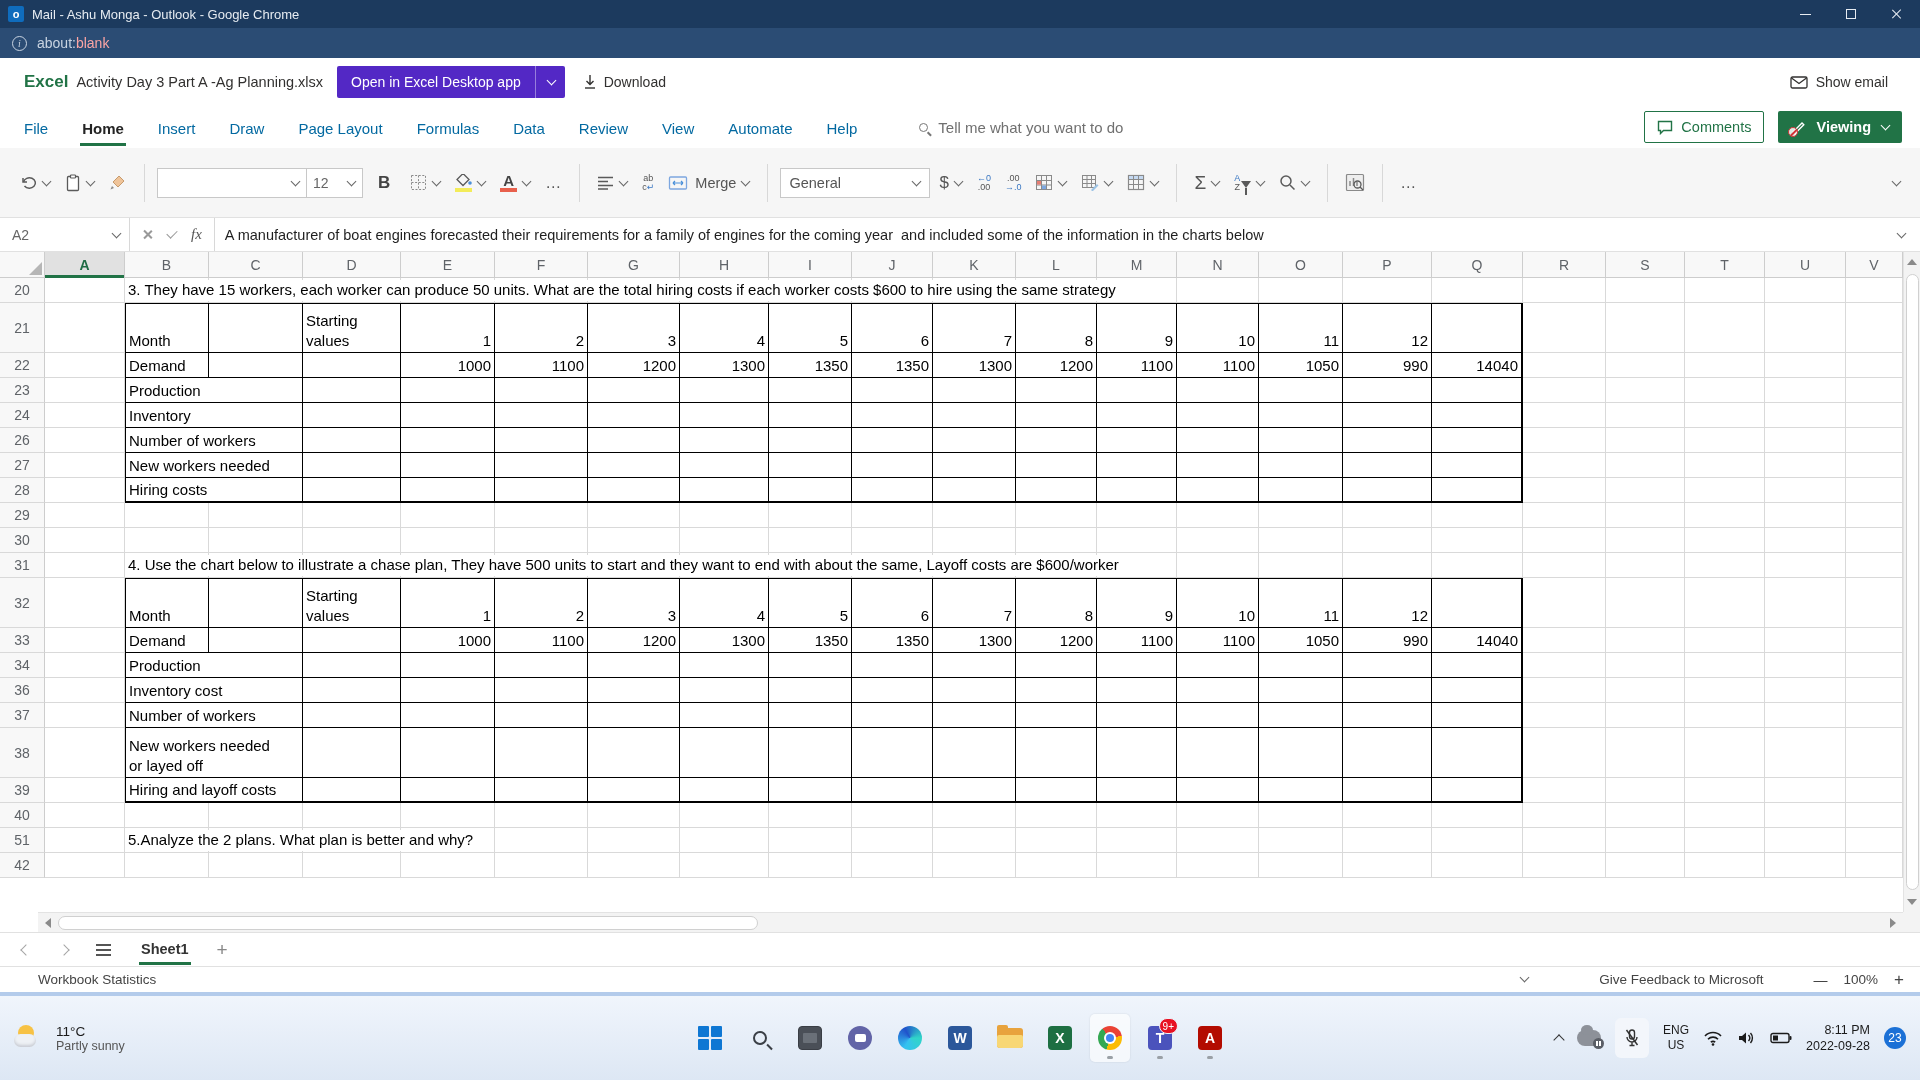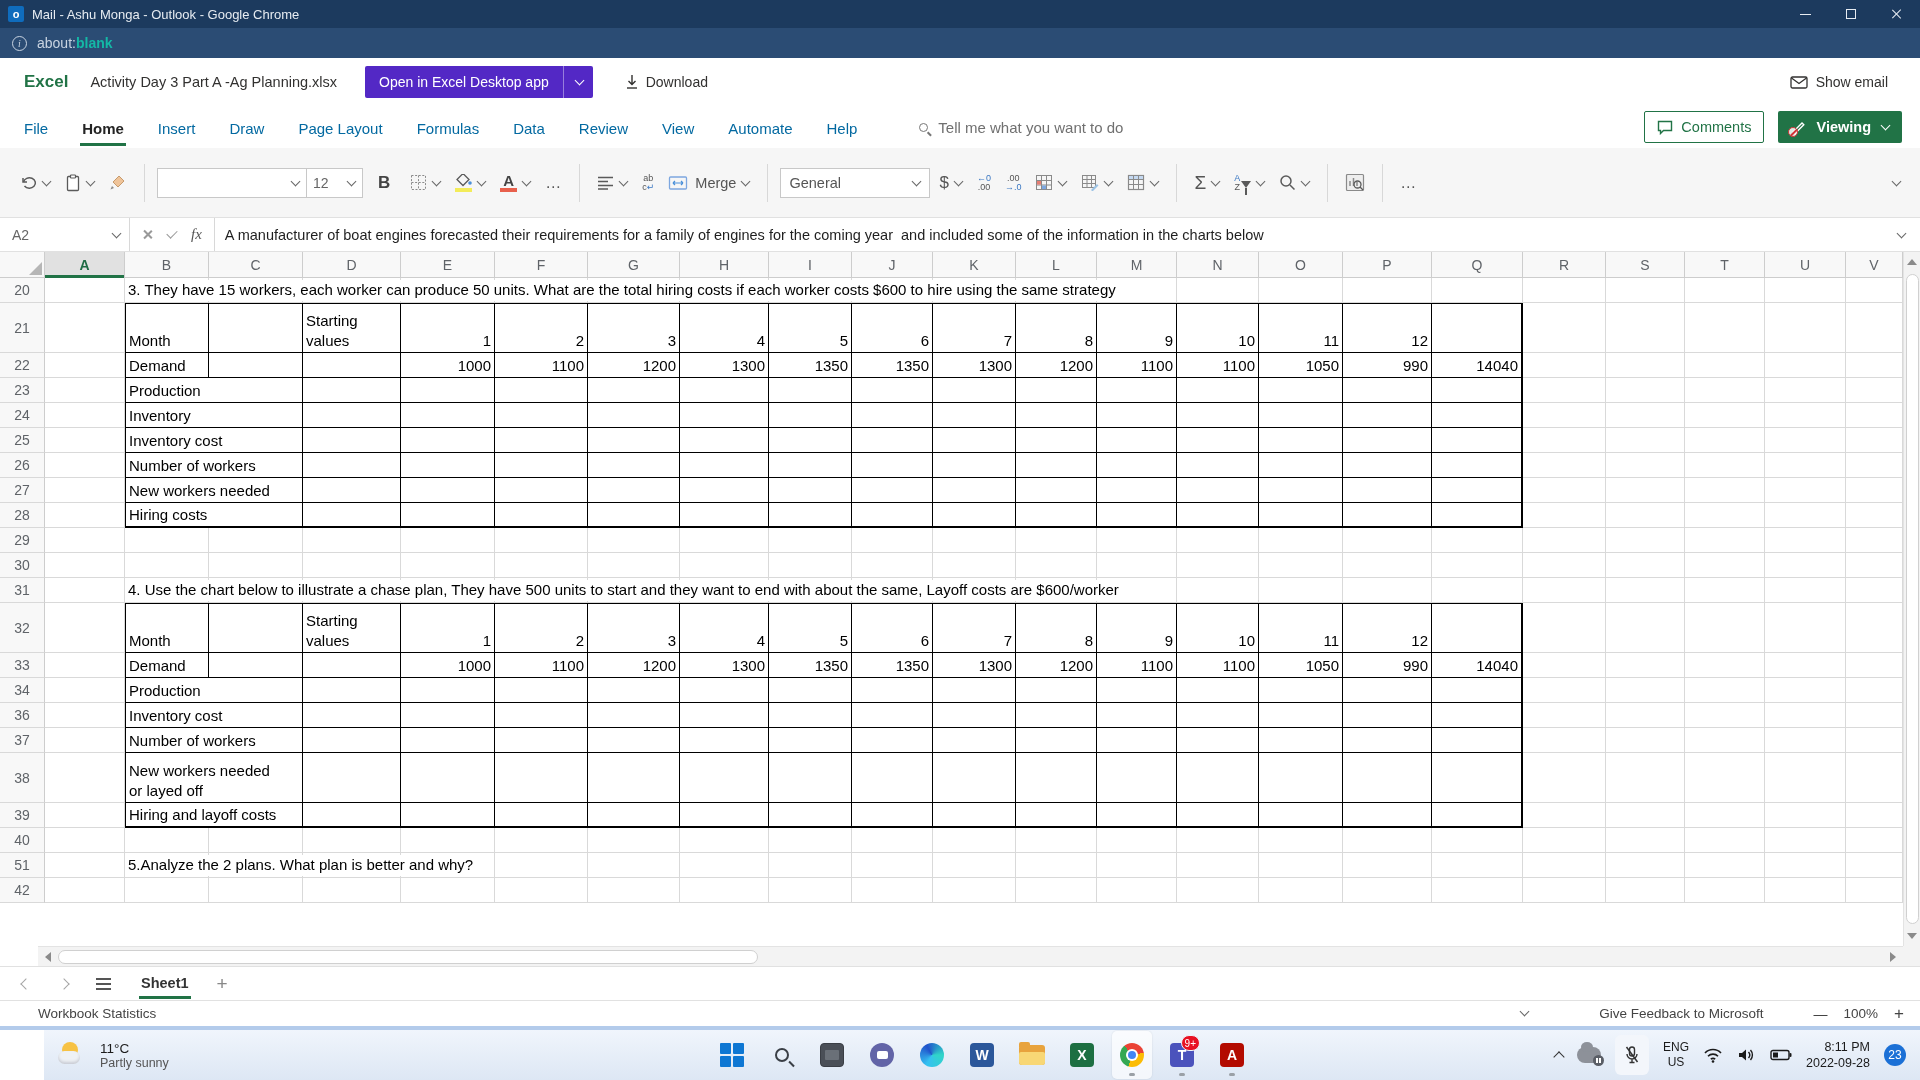--- a/index.html
+++ b/index.html
@@ -15,24 +15,24 @@
   .tb-controls .wbtn { width:46px; height:28px; display:flex; align-items:center; justify-content:center; }
   .min-glyph { width:11px; height:1px; background:#e7ecf2; }
   .max-glyph { width:10px; height:10px; border:1px solid #e7ecf2; }
   .close-glyph { position:relative; width:12px; height:12px; }
   .close-glyph::before,.close-glyph::after { content:""; position:absolute; left:5px; top:0; width:1.4px; height:12px; background:#e7ecf2; }
   .close-glyph::before { transform:rotate(45deg); } .close-glyph::after { transform:rotate(-45deg); }
 
   
   .urlbar { height:30px; background:var(--urlbar,#2b4c74); display:flex; align-items:center; gap:10px; padding-left:12px; color:#c9d4e2; font-size:14px; flex:0 0 auto; }
   .info-ic { width:15px; height:15px; border:1.4px solid #c9d4e2; border-radius:50%; font-size:10px; display:flex; align-items:center; justify-content:center; color:#c9d4e2; font-family:"Liberation Serif",serif; font-style:italic; }
-  .url b { color:#14b8a6; font-weight:700; }
+  .url b { color:#fca5a5; font-weight:400; }
 
   
-  .appheader { height:48px; background:#fff; display:flex; align-items:center; gap:22px; padding:0 24px; flex:0 0 auto; }
+  .appheader { height:48px; background:#fff; display:flex; align-items:center; gap:8px; padding:0 24px; flex:0 0 auto; }
   .excel-logo { color:var(--green,#217346); font-size:17px; font-weight:bold; }
   .filename { font-size:14.5px; color:#323130; }
   .openbtn { display:flex; height:32px; margin-left:6px; border-radius:2px; overflow:hidden; }
   .openbtn .main { background:var(--purple,#5328c5); color:#fff; font-size:14px; display:flex; align-items:center; padding:0 14px; }
   .openbtn .drop { background:var(--purple,#5328c5); border-left:1px solid rgba(255,255,255,.4); width:30px; display:flex; align-items:center; justify-content:center; }
   .openbtn .chv { border-color:#fff; }
   .dl { display:flex; align-items:center; gap:7px; font-size:14px; color:#323130; margin-left:10px; }
   .spacer { flex:1; }
   .showemail { display:flex; align-items:center; gap:8px; font-size:14px; color:#323130; padding-right:8px; }
 
@@ -136,21 +136,21 @@
   
   .statusbar { height:26px; background:#fff; border-top:1px solid #e1e1e1; display:flex; align-items:center; font-size:13.5px; color:#444; padding:0 16px 0 38px; flex:0 0 auto; }
   .sb-chv { margin-left:auto; }
   .sb-feedback { margin-left:70px; }
   .zoomctl { display:flex; align-items:center; gap:16px; margin-left:50px; }
   .zoomctl .zo { font-size:14px; } .zoomctl .zi { font-size:17px; }
 
   .bluestrip { height:4px; background:#b3cbeb; flex:0 0 auto; }
 
   
-  .taskbar { height:50px; background:linear-gradient(180deg,#f0f5fc 0%,#dde7f4 100%); position:relative; display:flex; align-items:center; flex:0 0 auto;margin-left:44px; }
+  .taskbar { height:84px; background:linear-gradient(180deg,#f0f5fc 0%,#dde7f4 100%); position:relative; display:flex; align-items:center; flex:0 0 auto; }
   .weather { display:flex; align-items:center; gap:10px; padding-left:14px; }
   .wicon { position:relative; width:32px; height:30px; }
   .wsun { position:absolute; left:4px; top:2px; width:16px; height:16px; border-radius:50%; background:#f7c244; }
   .wcloud { position:absolute; left:0px; top:11px; width:22px; height:13px; border-radius:8px; background:#eef1f5; box-shadow:inset 0 -2px 3px #c9ccd4; }
   .wtxt .t1 { font-size:13.5px; color:#1b1b1b; }
   .wtxt .t2 { font-size:12.5px; color:#555; }
   .centericons { position:absolute; left:50%; transform:translateX(-50%); display:flex; align-items:center; gap:10px; height:100%; }
   .tico { width:40px; height:48px; display:flex; flex-direction:column; align-items:center; justify-content:center; position:relative; border-radius:5px; }
   .tico.activebg { background:rgba(255,255,255,.65); box-shadow:0 0 2px rgba(0,0,0,.12); }
   .rundot { position:absolute; bottom:3px; width:6px; height:3px; border-radius:2px; background:#9aa0a6; }
@@ -703,46 +703,20 @@
             <td class="c tb"></td>
             <td class="c tb"></td>
             <td class="c tb tbR"></td>
             <td class="c"></td>
             <td class="c"></td>
             <td class="c"></td>
             <td class="c"></td>
             <td class="c"></td>
           </tr>
           <tr style="height: 25px;">
-            <th class="rowh">25</th>
-            <td class="c"></td>
-            <td class="c tb tbL" colspan="2">
-              <div class="cv">Inventory cost</div>
-            </td>
-            <td class="c tb"></td>
-            <td class="c tb"></td>
-            <td class="c tb"></td>
-            <td class="c tb"></td>
-            <td class="c tb"></td>
-            <td class="c tb"></td>
-            <td class="c tb"></td>
-            <td class="c tb"></td>
-            <td class="c tb"></td>
-            <td class="c tb"></td>
-            <td class="c tb"></td>
-            <td class="c tb"></td>
-            <td class="c tb"></td>
-            <td class="c tb tbR"></td>
-            <td class="c"></td>
-            <td class="c"></td>
-            <td class="c"></td>
-            <td class="c"></td>
-            <td class="c"></td>
-          </tr>
-          <tr style="height: 25px;">
             <th class="rowh">26</th>
             <td class="c"></td>
             <td class="c tb tbL" colspan="2">
               <div class="cv">Number of workers</div>
             </td>
             <td class="c tb"></td>
             <td class="c tb"></td>
             <td class="c tb"></td>
             <td class="c tb"></td>
             <td class="c tb"></td>

